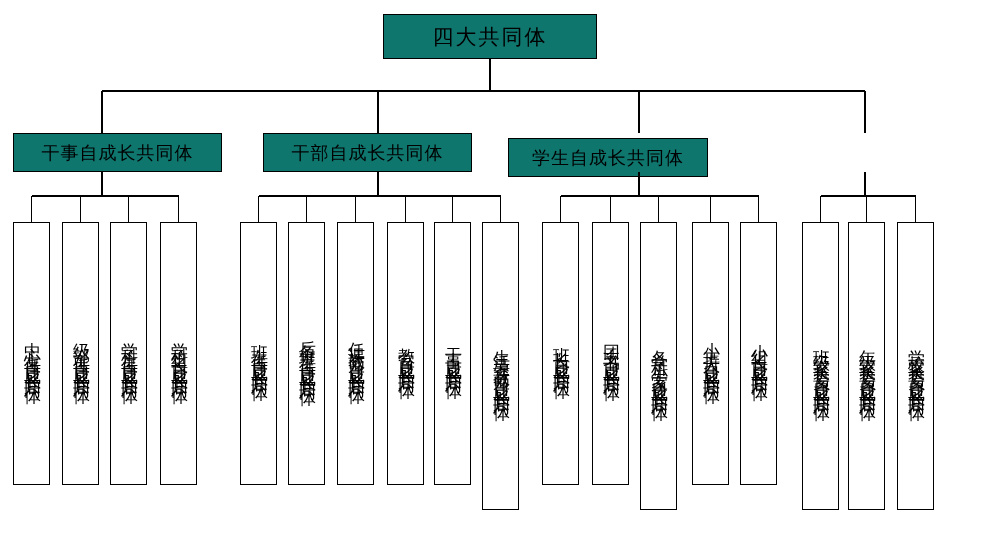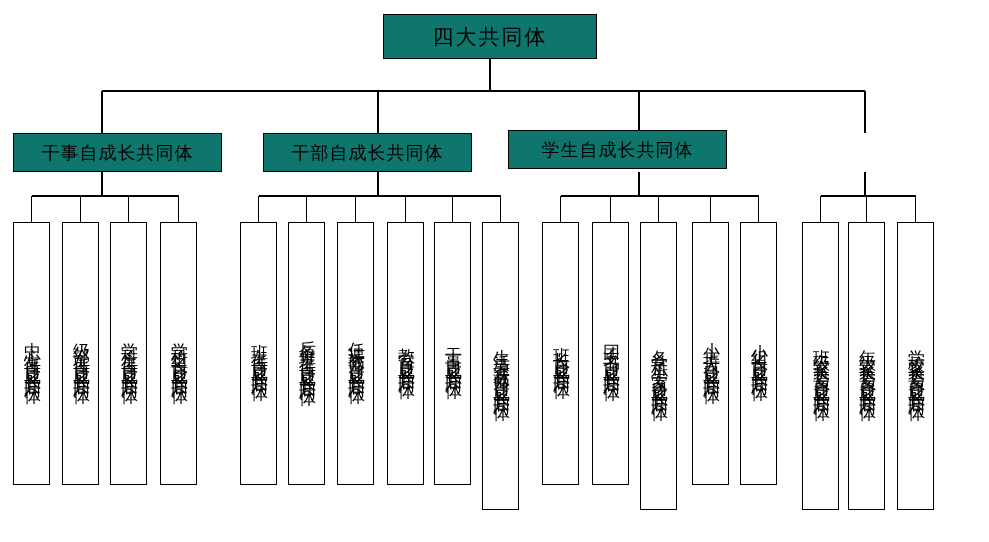--- a/index.html
+++ b/index.html
@@ -80,21 +80,21 @@
     <div class="vbox" style="left: 288px; top: 222px; width: 37px; height: 263px;">后备班主任自成长共同体</div>
     <div class="line v" style="left: 354.75px; top: 196px; height: 26px;"></div>
     <div class="vbox" style="left: 337px; top: 222px; width: 37px; height: 263px;">任课教师自成长共同体</div>
     <div class="line v" style="left: 404.75px; top: 196px; height: 26px;"></div>
     <div class="vbox" style="left: 387px; top: 222px; width: 37px; height: 263px;">教官自成长共同体</div>
     <div class="line v" style="left: 451.75px; top: 196px; height: 26px;"></div>
     <div class="vbox" style="left: 434px; top: 222px; width: 37px; height: 263px;">干事自成长共同体</div>
     <div class="line v" style="left: 499.75px; top: 196px; height: 26px;"></div>
     <div class="vbox" style="left: 482px; top: 222px; width: 37px; height: 288px;">生活导育教师自成长共同体</div>
     <div class="line v" style="left: 638.25px; top: 91px; height: 42px;"></div>
-    <div class="box" style="left: 508px; top: 130px; width: 219px; height: 39px;">学生自成长共同体</div>
+    <div class="box" style="left: 508px; top: 138px; width: 200px; height: 39px;">学生自成长共同体</div>
     <div class="line v" style="left: 638.25px; top: 172px; height: 24px;"></div>
     <div class="line h" style="left: 560.5px; top: 195.25px; width: 198px;"></div>
     <div class="line v" style="left: 559.75px; top: 196px; height: 26px;"></div>
     <div class="vbox" style="left: 542px; top: 222px; width: 37px; height: 263px;">班长自成长共同体</div>
     <div class="line v" style="left: 609.75px; top: 196px; height: 26px;"></div>
     <div class="vbox" style="left: 592px; top: 222px; width: 37px; height: 263px;">团支书自成长共同体</div>
     <div class="line v" style="left: 657.75px; top: 196px; height: 26px;"></div>
     <div class="vbox" style="left: 640px; top: 222px; width: 37px; height: 288px;">各学科小专家自成长共同体</div>
     <div class="line v" style="left: 709.75px; top: 196px; height: 26px;"></div>
     <div class="vbox" style="left: 692px; top: 222px; width: 37px; height: 263px;">小主持人自成长共同体</div>

